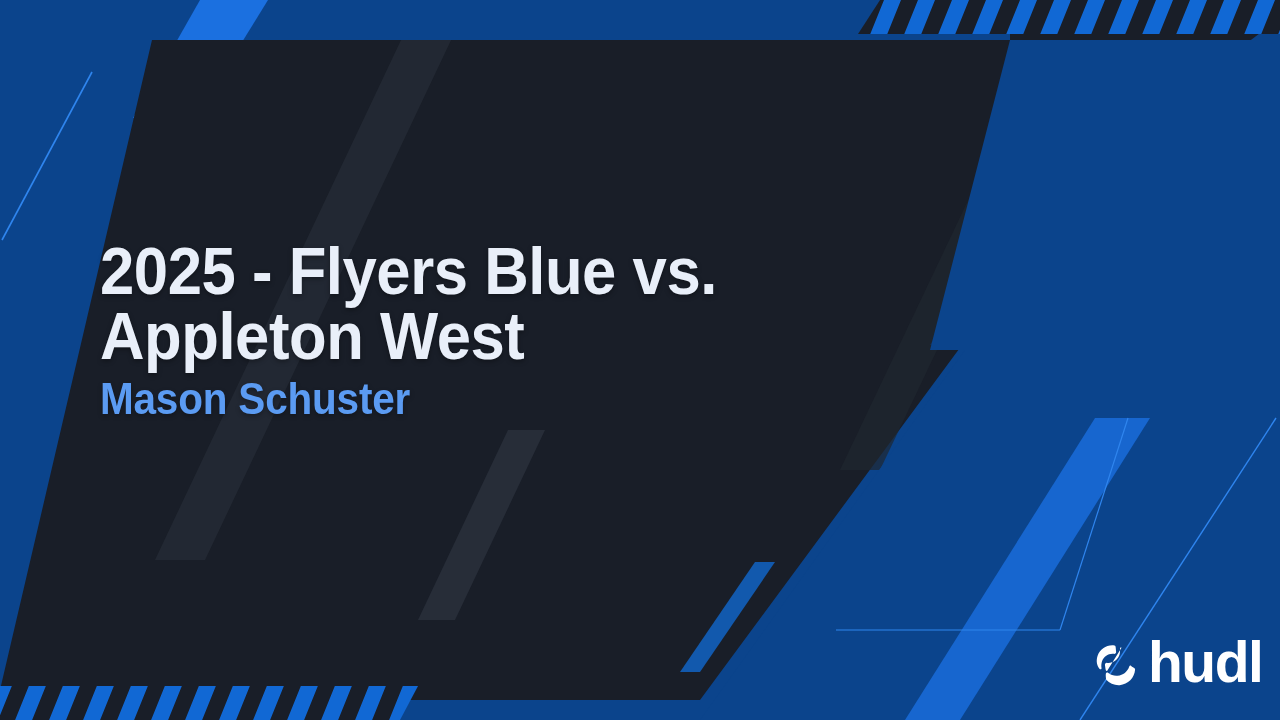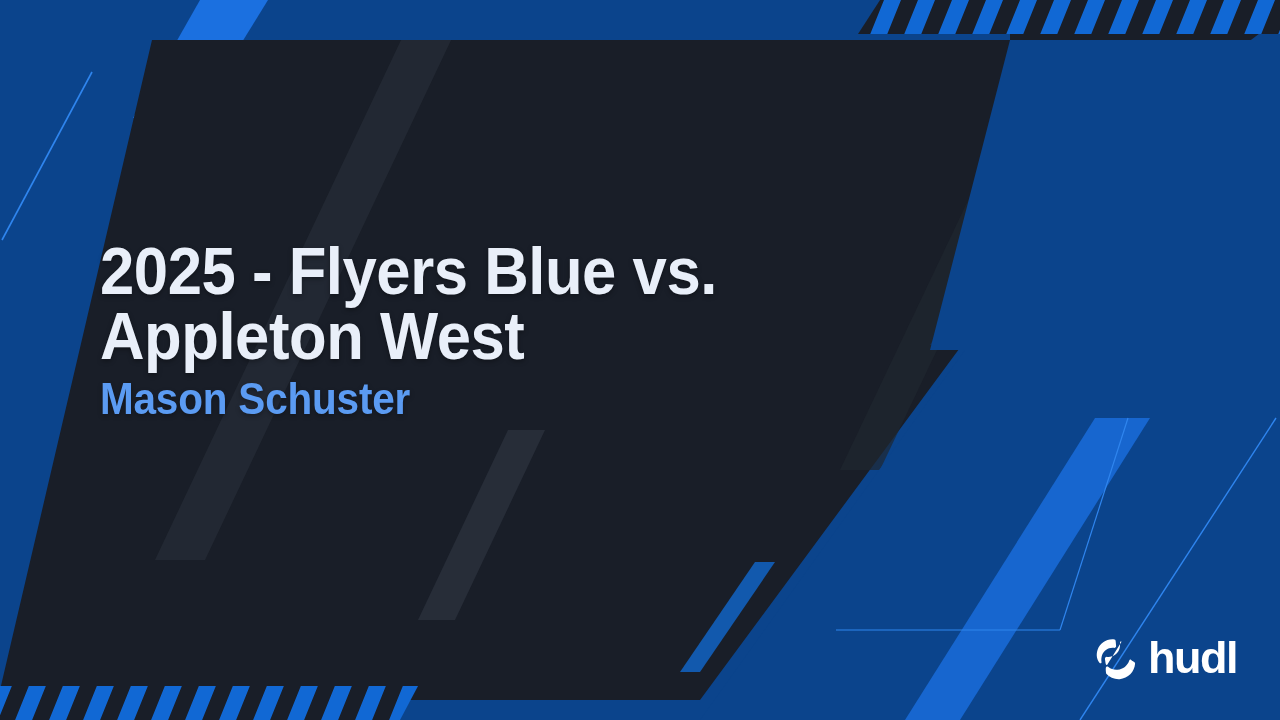--- a/index.html
+++ b/index.html
@@ -59,21 +59,21 @@
     top: 636px;
     display: flex;
     align-items: center;
     gap: 9px;
     z-index: 50;
   }
   #hudl-logo .mark { width: 46px; height: 46px; display: block; }
   #hudl-logo .wordmark {
     font-family: "Liberation Sans", sans-serif;
     font-weight: 700;
-    font-size: 45px;
+    font-size: 57px;
     line-height: 1;
     letter-spacing: -1.5px;
     color: #ffffff;
     transform: translateY(-2px);
   }
 </style>
 </head>
 <body>
 
 <div id="stage">

